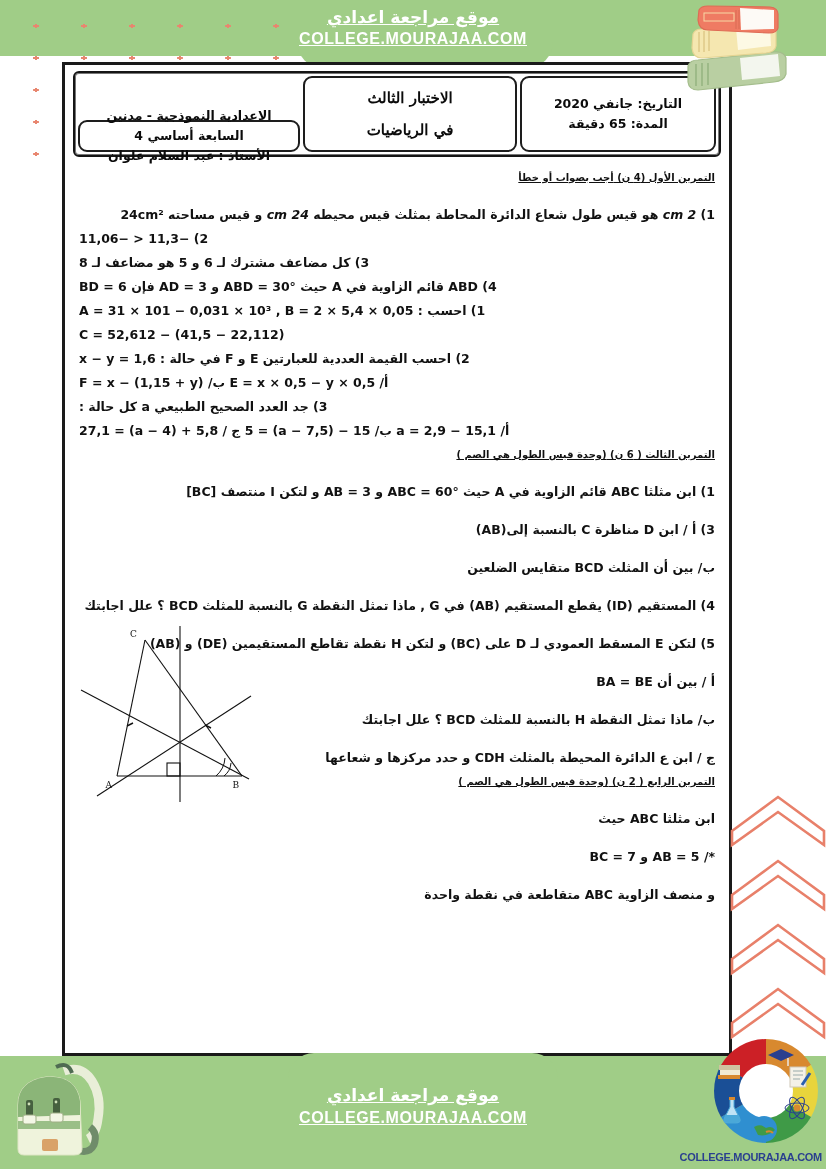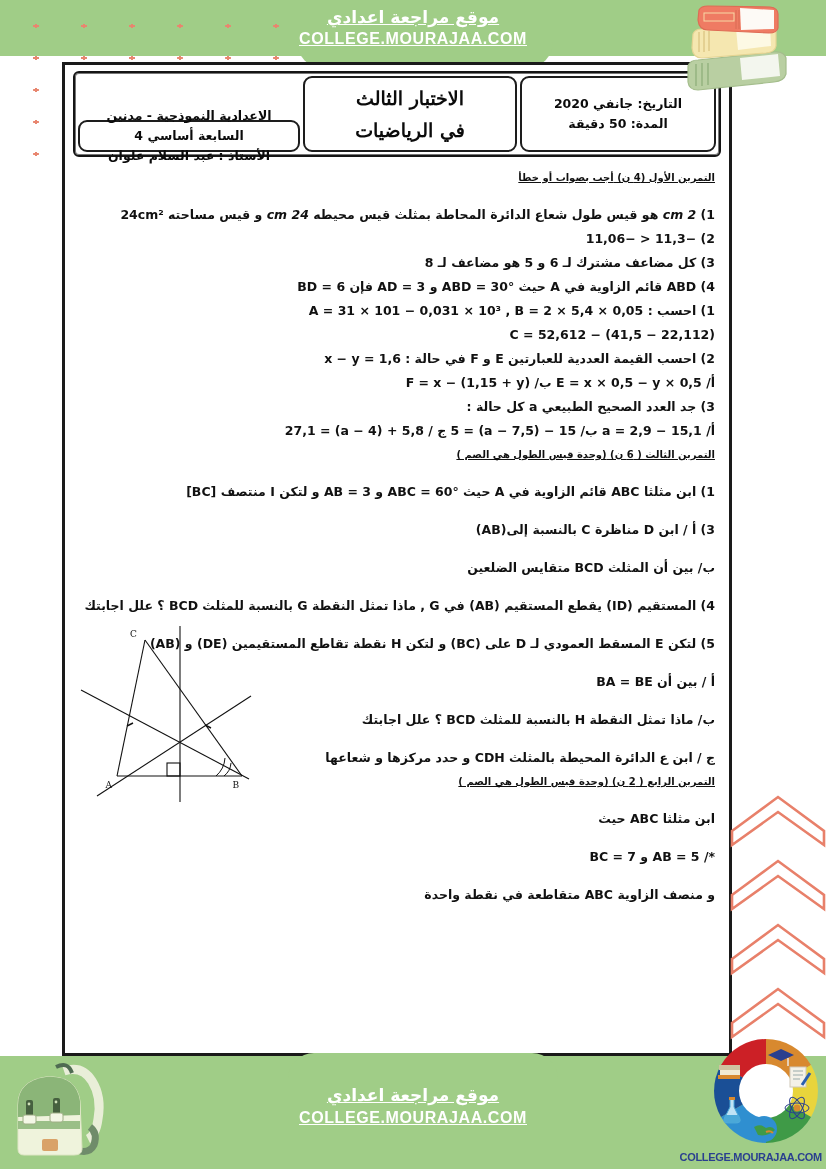--- a/index.html
+++ b/index.html
@@ -74,37 +74,37 @@
   }
   .head-cell{
     border:2px solid #1d1d1d; border-radius:9px; background:#fff;
     display:flex; flex-direction:column; align-items:center; justify-content:center;
     text-align:center; padding:3px 4px; direction:rtl;
   }
   .head-cell.c1{ flex:0 0 196px; }
   .head-cell.c2{ flex:1 1 auto; }
   .head-cell.c3{ flex:0 0 222px;margin-top:44px; }
   .head-cell .ln{ font-size:12.5px; font-weight:bold; color:#0b0b0b; line-height:18px; white-space:nowrap; }
-  .head-cell.c2 .ln{ font-size:19px; letter-spacing:.6px; font-family:"DejaVu Serif", serif; line-height:30px; }
+  .head-cell.c2 .ln{ font-size:15px; letter-spacing:.6px; font-family:"DejaVu Serif", serif; line-height:30px; }
 
   
   .body{
     direction:rtl; text-align:right; color:#111;
     padding:8px 6px 0 6px; position:relative;
   }
   .ex-title{
     font-size:10px; font-weight:bold; text-decoration:underline;
     margin:3px 0 2px 0; line-height:20px;
   }
   .ex-title .plain{ text-decoration:none; font-weight:bold; }
   .ln{
     font-size:12.5px; line-height:23px; font-weight:bold; color:#111;
     margin:1px 0;
   }
-  .ln.center{ text-align:right; }
+  .ln.center{ text-align:left; }
   .ln.rightish{ text-align:right;margin-top:15px; }
 
   
   .figwrap{ position:absolute; left:6px; top:0px; width:210px; height:180px; }
 
   
   .chevs{ position:absolute; right:0px; top:735px; width:96px; height:330px; z-index:6; }
 
   
   .bottom-band{
@@ -162,21 +162,21 @@
   </g>
 </svg>
 
 <div class="page">
  <div class="page-inner">
 
   <div class="head-table">
 
     <div class="head-cell c1">
       <div class="ln">التاريخ: جانفي 2020</div>
-      <div class="ln">المدة: 50 دقيقة</div>
+      <div class="ln">المدة: 65 دقيقة</div>
     </div>
 
     <div class="head-cell c2">
       <div class="ln">الاختبار الثالث</div>
       <div class="ln">في الرياضيات</div>
     </div>
 
     <div class="head-cell c3">
       <div class="ln">الاعدادية النموذجية - مدنين</div>
       <div class="ln">السابعة أساسي 4</div>

